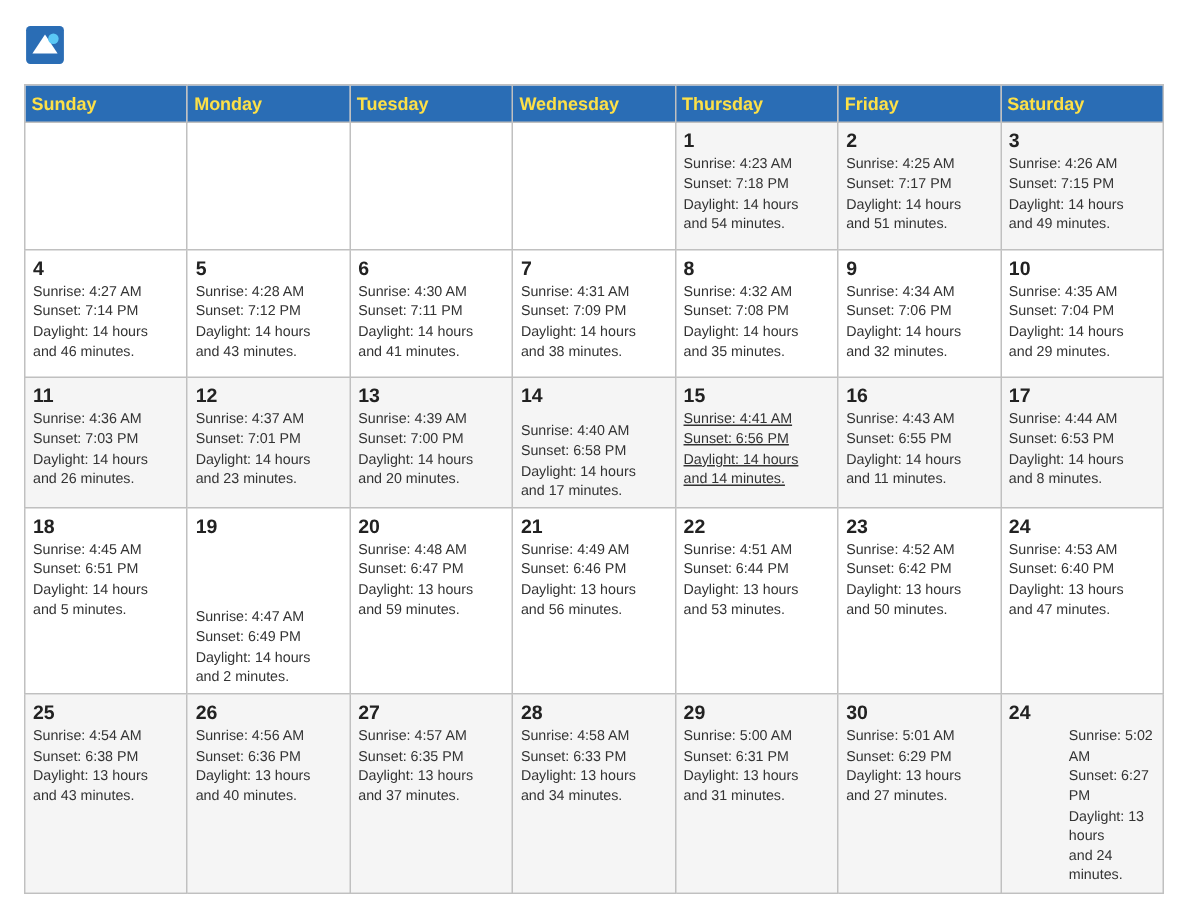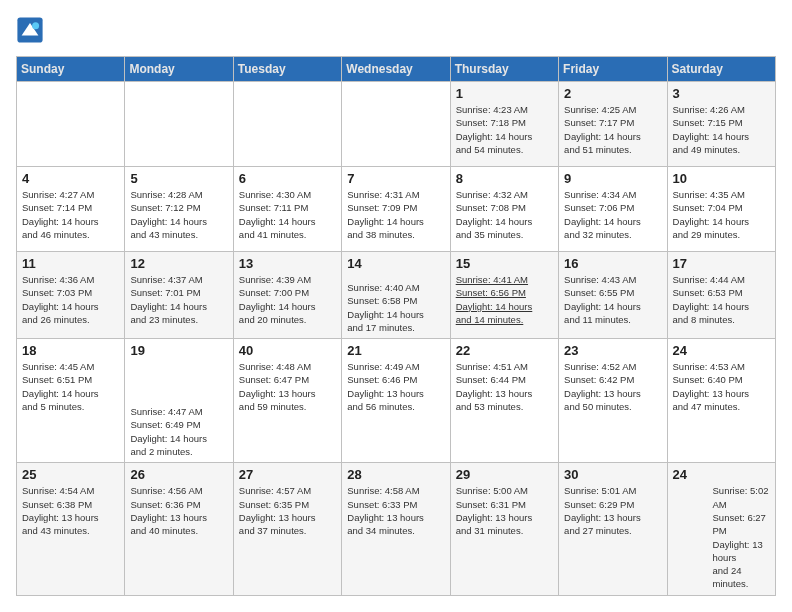--- a/index.html
+++ b/index.html
@@ -52,21 +52,21 @@
       font-size: 16px;
       color: #444;
     }
     table {
       width: 100%;
       border-collapse: collapse;
       table-layout: fixed;
     }
     thead th {
       background: #2a6db5;
-      color: #e5e5e5;
+      color: #fde047;
       font-size: 12px;
       font-weight: bold;
       padding: 5px 4px;
       text-align: left;
       border: 1px solid #c0c0c0;
     }
     tbody td {
       vertical-align: top;
       border: 1px solid #c0c0c0;
       padding: 4px 5px;
@@ -265,21 +265,21 @@
 and 5 minutes.</div>
         </td>
         <td>
           <div class="day-number">19</div>
           <div class="day-info" style="white-space: pre-line; margin-top: 47px;">Sunrise: 4:47 AM
 Sunset: 6:49 PM
 Daylight: 14 hours
 and 2 minutes.</div>
         </td>
         <td>
-          <div class="day-number">40</div>
+          <div class="day-number">20</div>
           <div class="day-info" style="white-space: pre-line;">Sunrise: 4:48 AM
 Sunset: 6:47 PM
 Daylight: 13 hours
 and 59 minutes.</div>
         </td>
         <td>
           <div class="day-number">21</div>
           <div class="day-info" style="white-space: pre-line;">Sunrise: 4:49 AM
 Sunset: 6:46 PM
 Daylight: 13 hours

